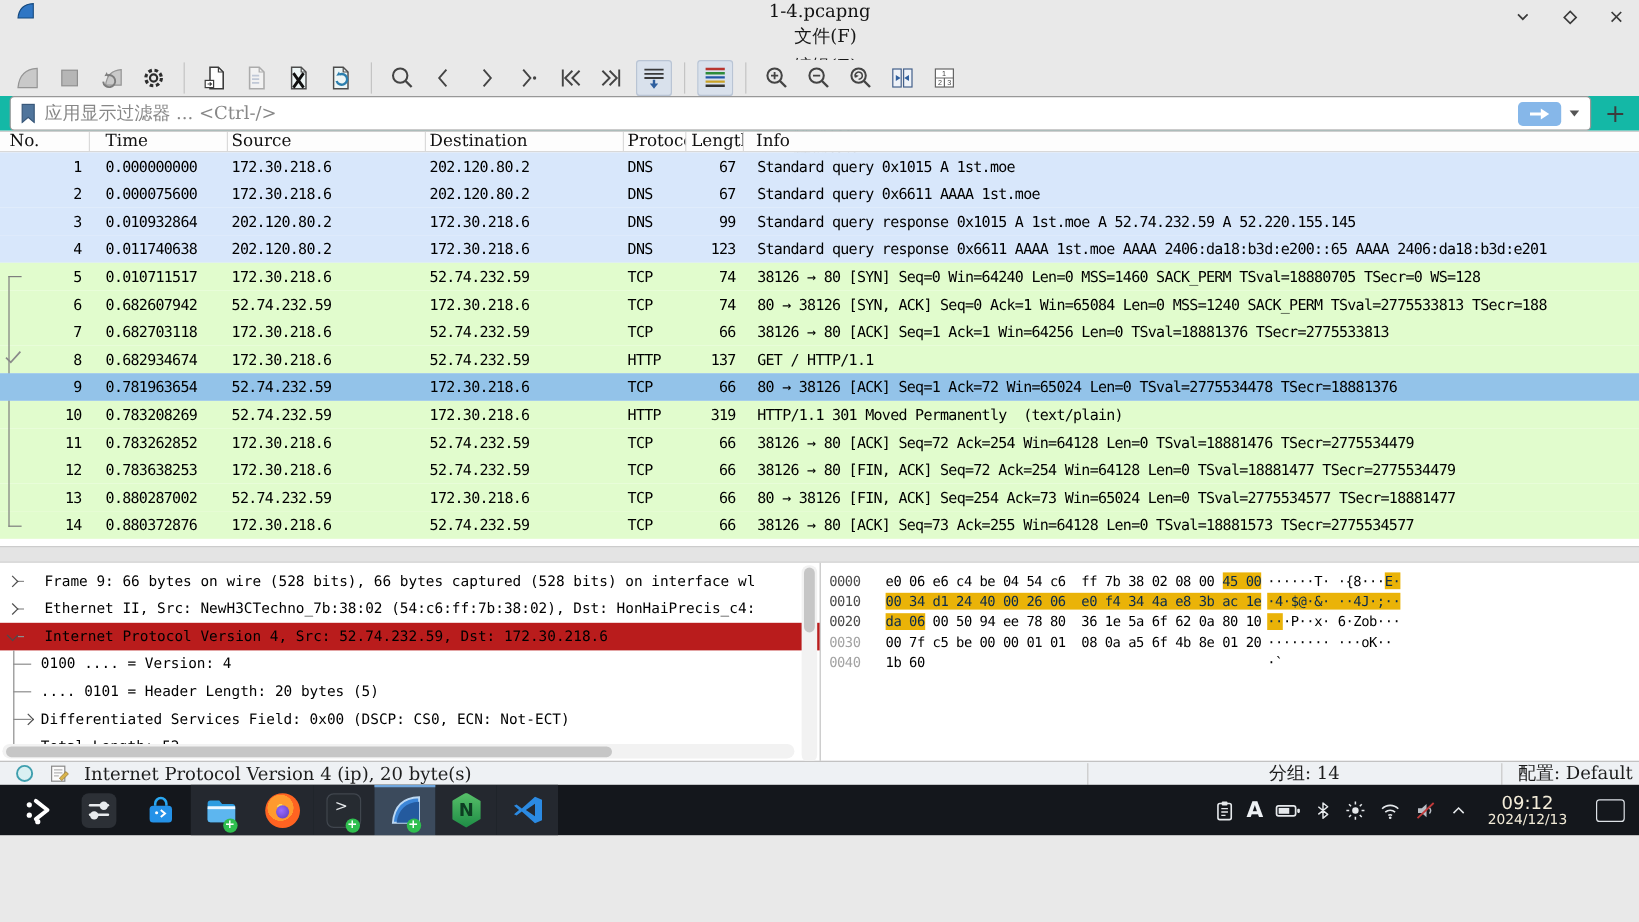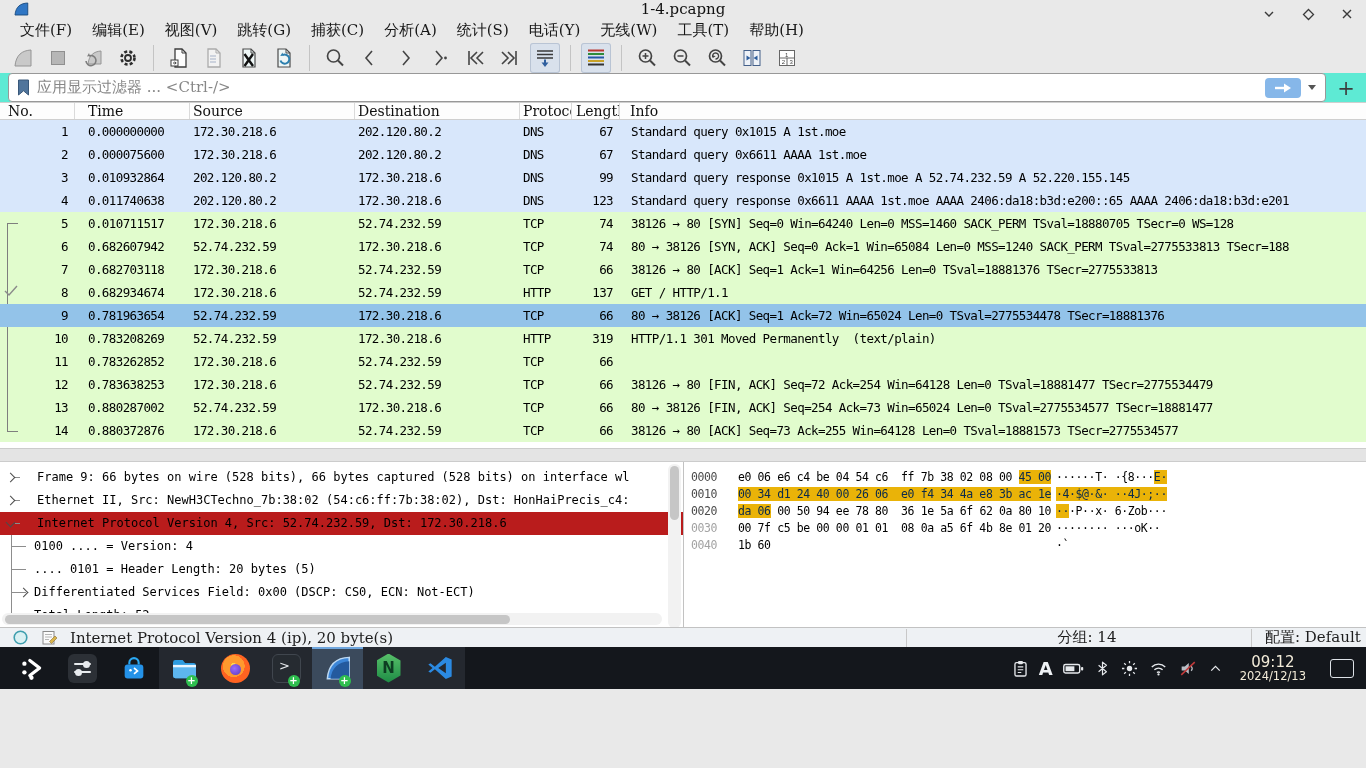--- a/index.html
+++ b/index.html
@@ -8,31 +8,31 @@
   svg{display:block}
 
   
   .titlebar{height:28px;position:relative;display:flex;align-items:center;background:#e9e9e9;}
   .titlebar .appicon{margin-left:12px;}
   .titlebar .title{position:absolute;left:0;right:0;text-align:center;font-size:15px;color:#111;}
   .winctl{position:absolute;right:8px;top:0;height:28px;display:flex;align-items:center;gap:17px;}
   .wbtn{width:22px;height:22px;display:flex;align-items:center;justify-content:center;}
 
   
-  .menubar{height:32px;display:flex;align-items:center;padding-left:10px;font-size:15px;color:#171717;}
+  .menubar{height:32px;display:flex;align-items:center;padding-left:10px;font-size:15px;color:#171717;flex-direction:column;}
   .menu-item{padding:3px 10px;}
 
   
   .toolbar{height:46px;display:flex;align-items:center;padding-left:8px;gap:5px;background:#e9e9e9;}
   .tbtn{width:30px;height:30px;display:flex;align-items:center;justify-content:center;border-radius:3px;}
   .tbtn.active{background:#d9e1ec;box-shadow:inset 0 0 0 1px #b9c4d4;}
   .tsep{width:1px;height:26px;background:#c4c4c4;margin:0 5px;}
 
   
-  .filterbar{height:38px;display:flex;align-items:center;padding:0 8px;gap:8px;background:#5eead4;}
+  .filterbar{height:38px;display:flex;align-items:center;padding:0 8px;gap:8px;background:#14b8a6;}
   .finput{flex:1;height:27px;background:#fff;border:1px solid #989898;border-radius:4px;
     display:flex;align-items:center;padding:0 5px 0 8px;}
   .fplaceholder{flex:1;color:#878787;font-size:15px;margin-left:7px;white-space:nowrap;overflow:hidden;}
   .applybtn{width:36px;height:20px;border-radius:4px;background:#86b7e9;display:flex;align-items:center;justify-content:center;}
   .fcaret{width:0;height:0;border-left:4px solid transparent;border-right:4px solid transparent;border-top:5px solid #555;margin:0 4px 0 7px;}
   .plusbtn{width:24px;font-size:21px;color:#3c3c3c;text-align:center;line-height:24px;}
 
   
   .plheader{height:28px;display:grid;grid-template-columns:75px 115px 165px 165px 52px 48px minmax(0,1fr);
     background:#fdfdfd;border-top:1px solid #cfcfcf;border-bottom:1px solid #cfcfcf;
@@ -446,20 +446,21 @@
         <div class="pcell c-len">319</div>
         <div class="pcell c-info">HTTP/1.1 301 Moved Permanently  (text/plain)</div>
       </div>
       <div class="prow tcp">
         <div class="pcell c-no">11</div>
         <div class="pcell c-time">0.783262852</div>
         <div class="pcell c-src">172.30.218.6</div>
         <div class="pcell c-dst">52.74.232.59</div>
         <div class="pcell c-proto">TCP</div>
         <div class="pcell c-len">66</div>
+        <div class="pcell c-info">38126 → 80 [ACK] Seq=72 Ack=254 Win=64128 Len=0 TSval=18881476 TSecr=2775534479</div>
       </div>
       <div class="prow tcp">
         <div class="pcell c-no">12</div>
         <div class="pcell c-time">0.783638253</div>
         <div class="pcell c-src">172.30.218.6</div>
         <div class="pcell c-dst">52.74.232.59</div>
         <div class="pcell c-proto">TCP</div>
         <div class="pcell c-len">66</div>
         <div class="pcell c-info">38126 → 80 [FIN, ACK] Seq=72 Ack=254 Win=64128 Len=0 TSval=18881477 TSecr=2775534479</div>
       </div>

